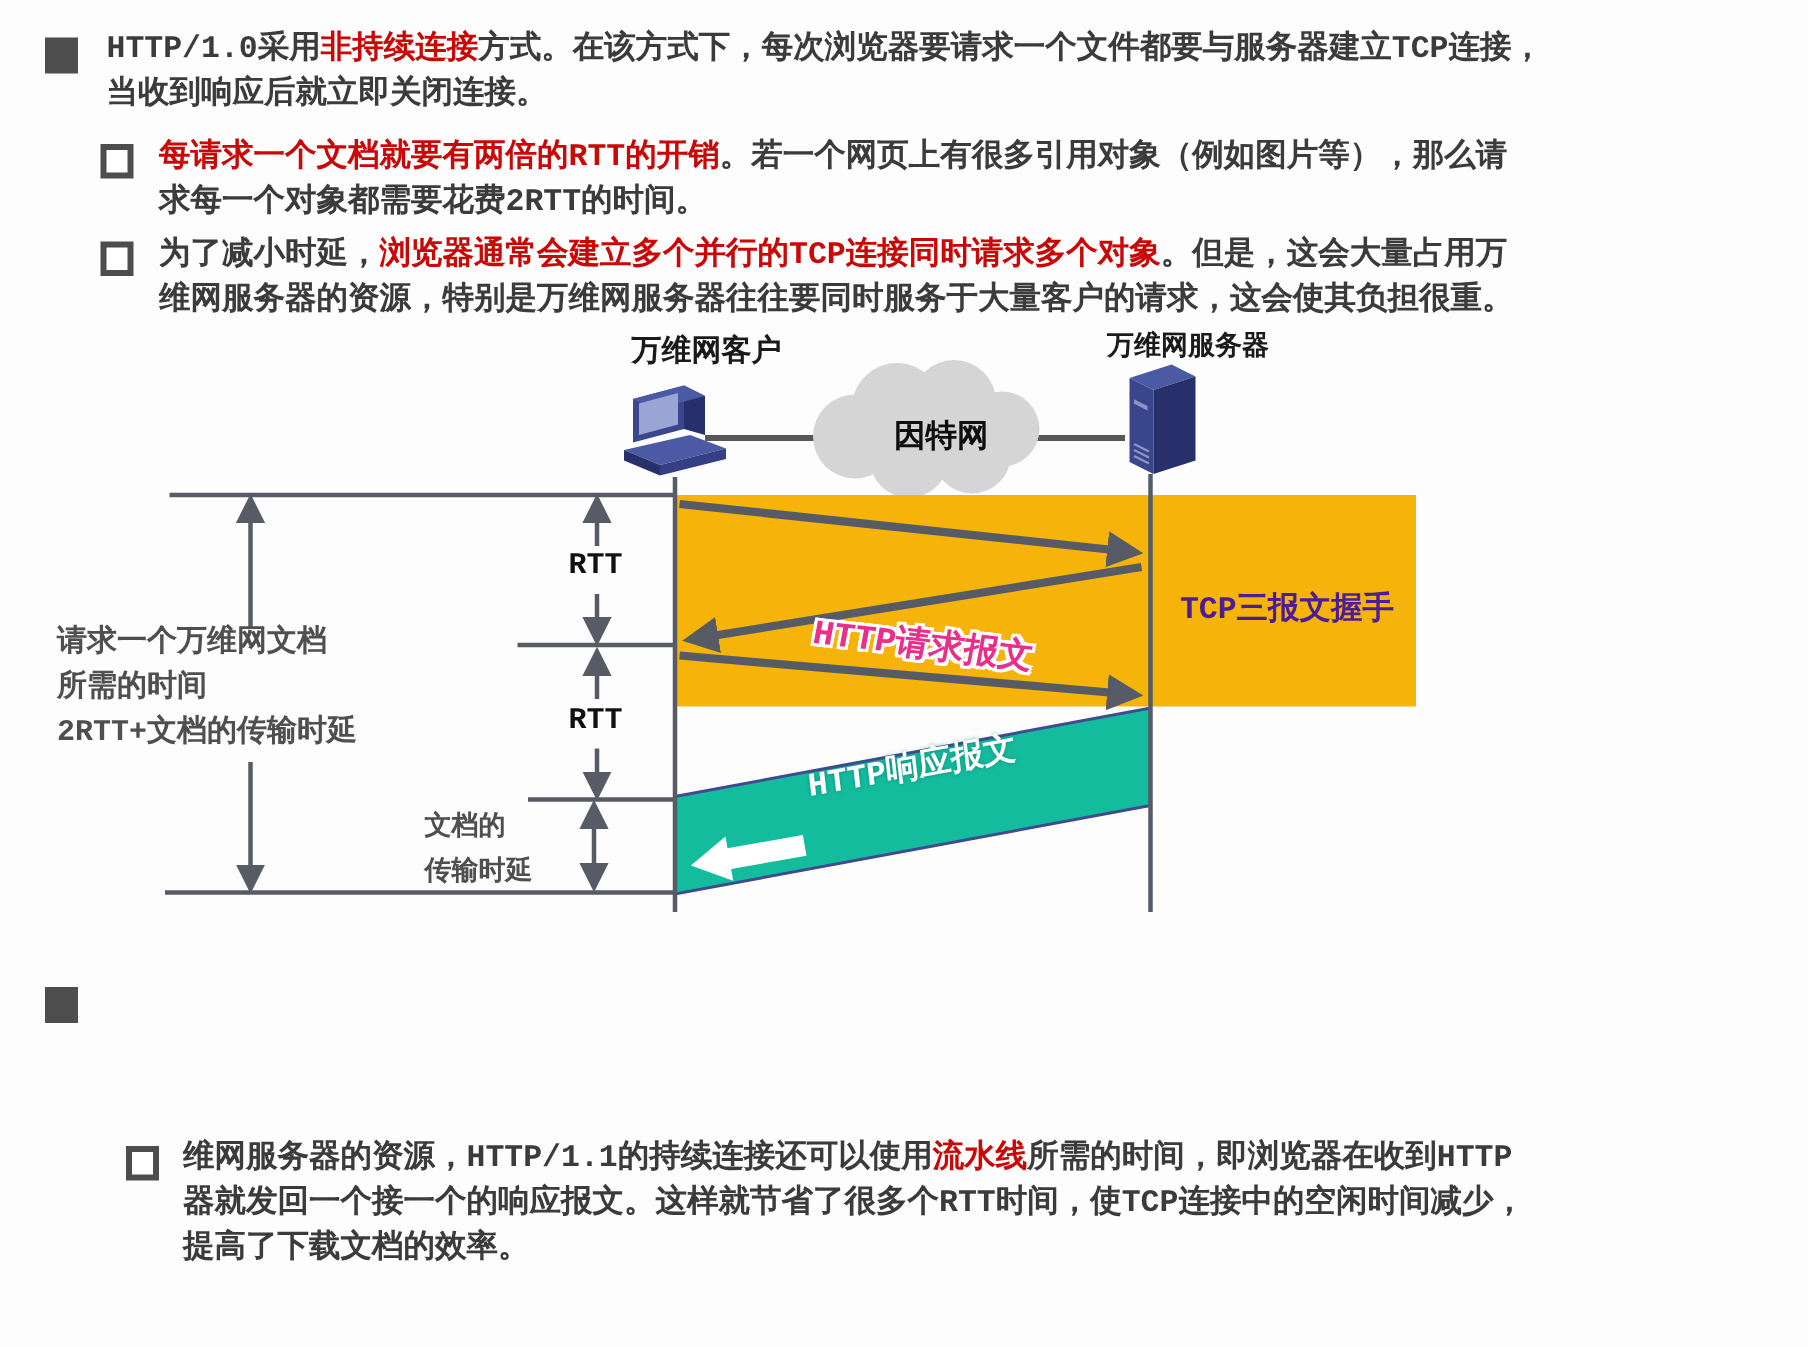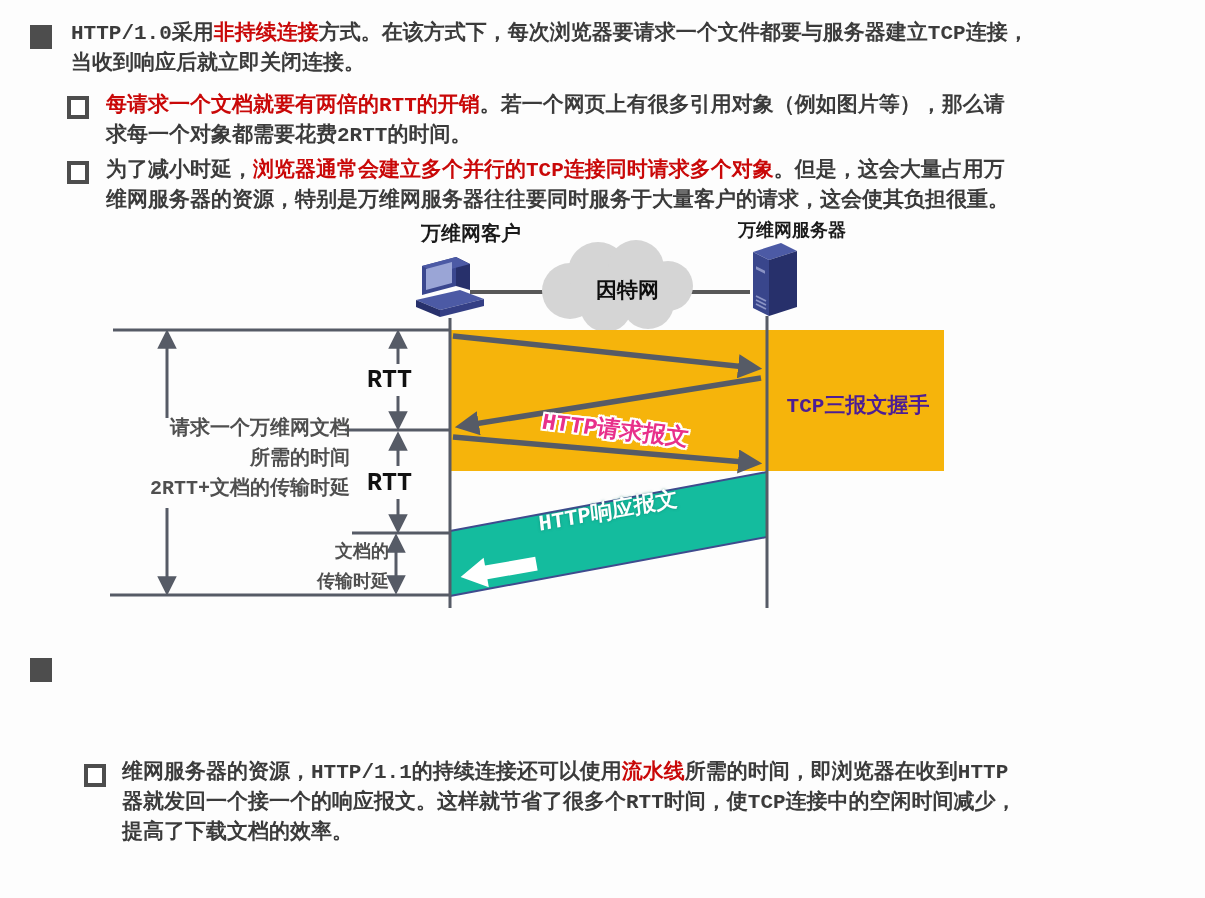--- a/index.html
+++ b/index.html
@@ -4,22 +4,22 @@
 <style>
   html,body{margin:0;padding:0;background:#fff;}
   #page{position:relative;width:1205px;height:898px;background:#fdfdfd;overflow:hidden;
         font-family:Liberation Mono, monospace;}
   .para{position:absolute;font-size:21px;font-weight:700;color:#3b3b3b;}
   .tline{white-space:nowrap;line-height:30px;height:30px;}
   .red{color:#c90808;}
   .bullet-sq{position:absolute;background:#4d4d4d;}
   .bullet-hollow{position:absolute;background:#fff;border:4px solid #4d4d4d;box-sizing:border-box;}
   .dlabel{position:absolute;font-weight:700;color:#1a1a1a;text-align:center;}
-  .graylabel{position:absolute;font-weight:700;color:#4f4f4f;text-align:right;}
-  .rtt{position:absolute;font-size:25px;font-weight:800;color:#111;width:60px;}
+  .graylabel{position:absolute;font-weight:700;color:#4f4f4f;text-align:left;}
+  .rtt{position:absolute;font-size:20px;font-weight:800;color:#111;width:60px;text-align:center;}
   .req-label{position:absolute;left:503px;top:414px;width:225px;text-align:center;
              font-size:23px;font-weight:800;color:#e8308a;transform:rotate(6.5deg) skewX(-4deg);
              text-shadow:-2px -2px 0 #fff,2px -2px 0 #fff,-2px 2px 0 #fff,2px 2px 0 #fff,0 -2px 0 #fff,0 2px 0 #fff,-2px 0 0 #fff,2px 0 0 #fff;}
   .resp-label{position:absolute;left:498px;top:496px;width:220px;text-align:center;
              font-size:22px;font-weight:800;color:#fff;transform:rotate(-10.5deg) skewX(-4deg);
              text-shadow:0 0 3px rgba(10,110,95,.55);}
   svg{display:block;}
   .abs{position:absolute;}
 </style>
 </head>

